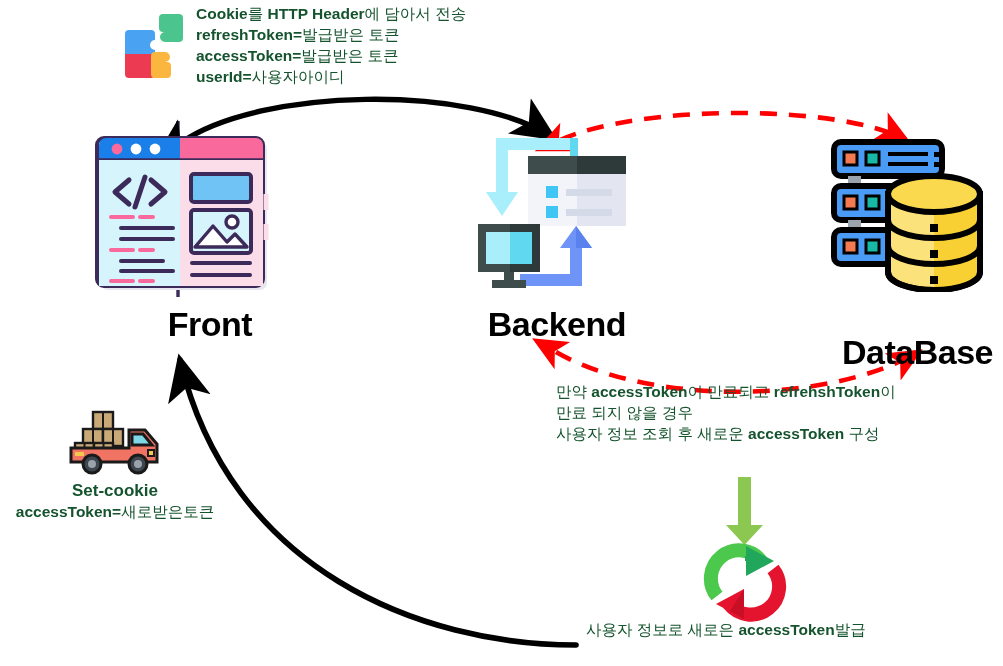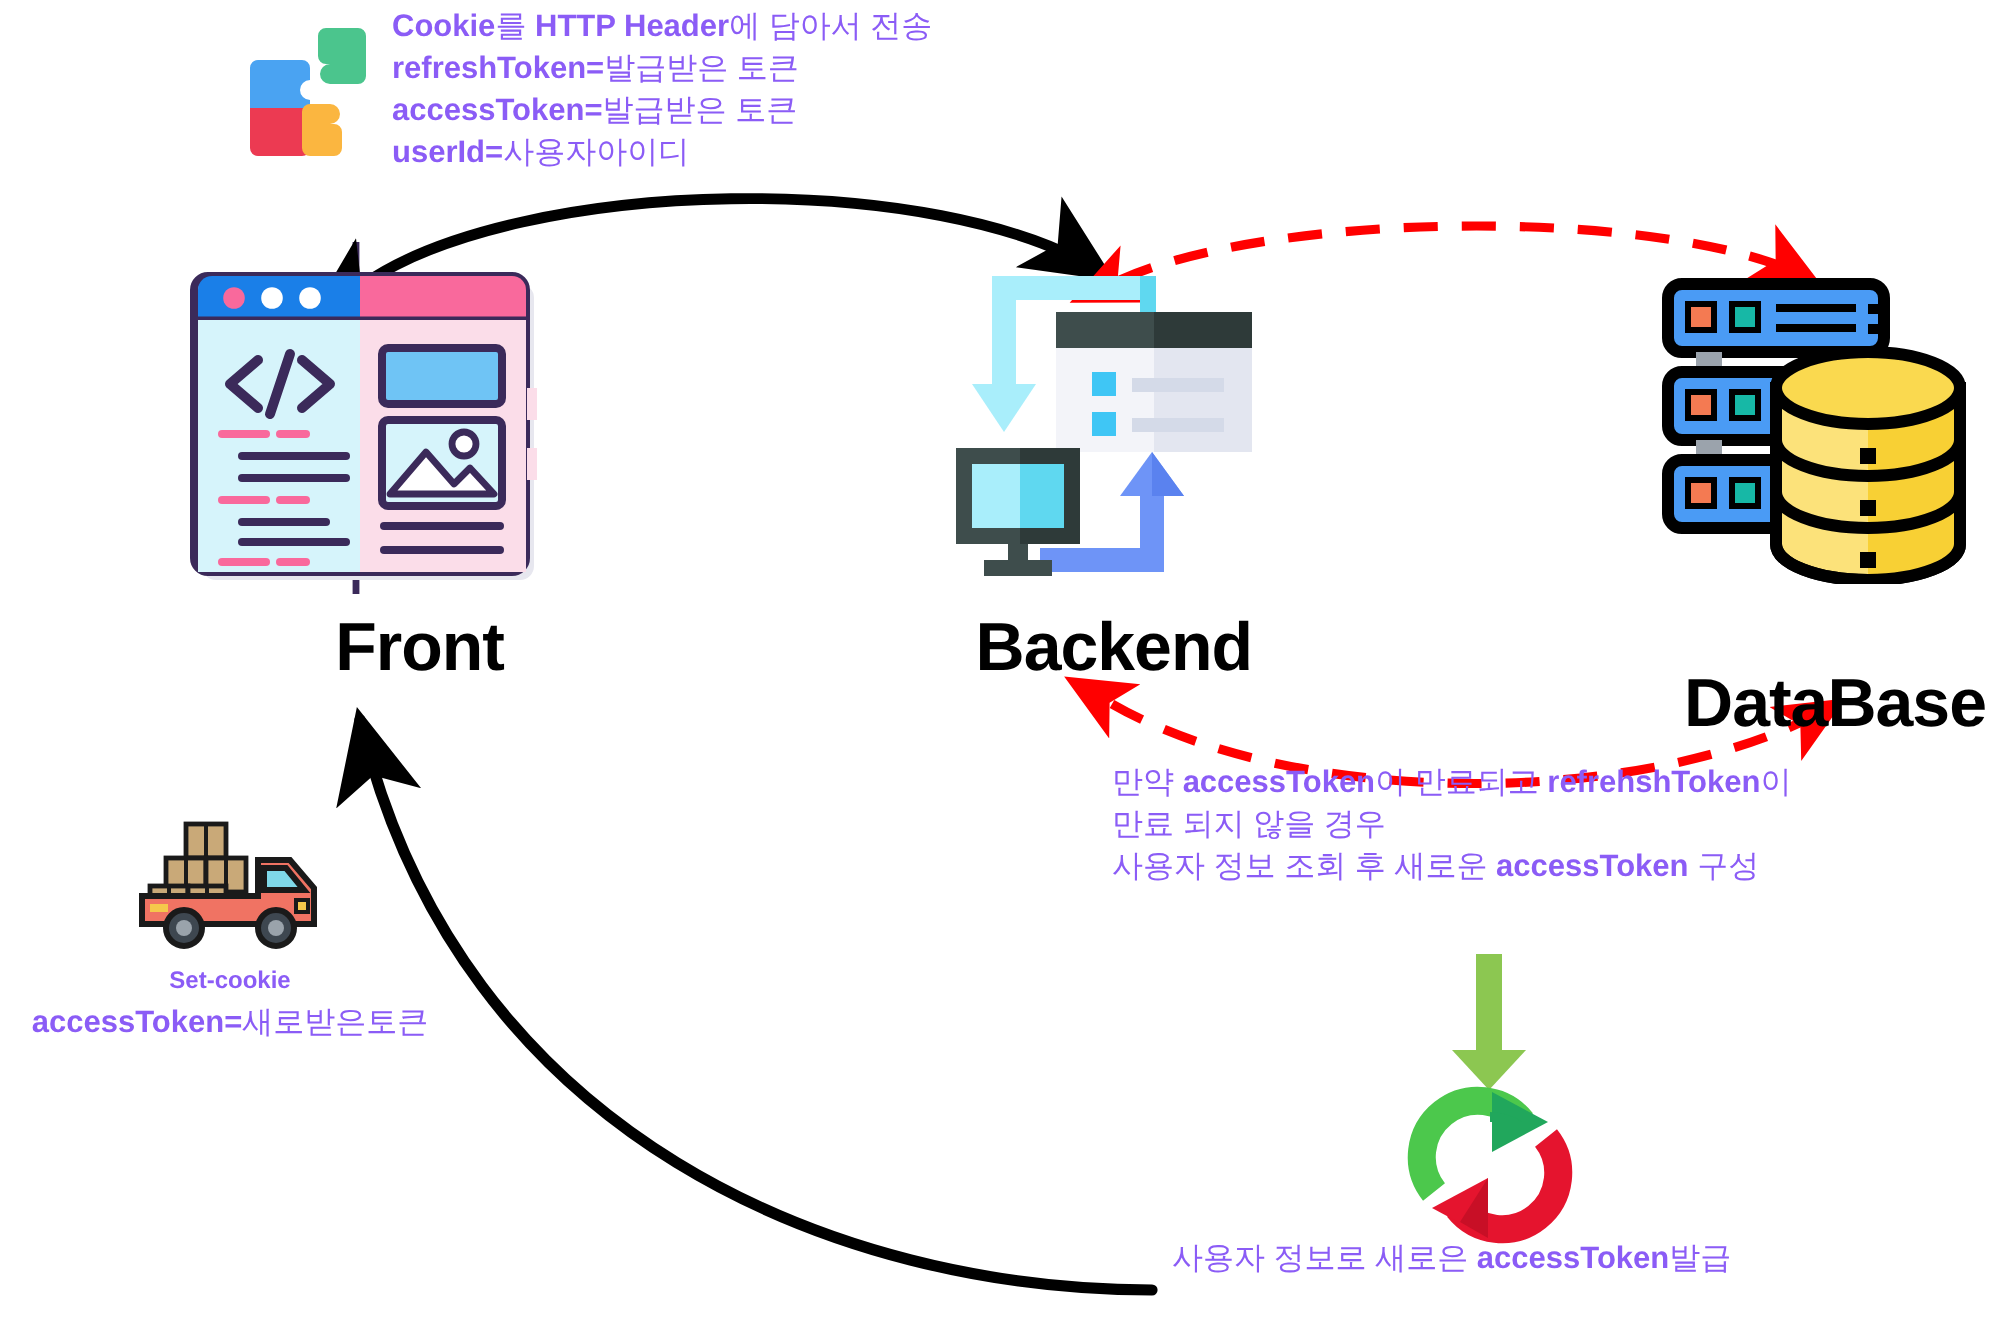--- a/index.html
+++ b/index.html
@@ -33,21 +33,21 @@
     font-weight: 700;
     color: #000000;
     letter-spacing: -0.5px;
     white-space: nowrap;
     text-align: right;
   }
   .text-block {
     position: absolute;
     font-size: 15.5px;
     line-height: 21px;
-    color: #8b5cf6;
+    color: #14532d;
     white-space: nowrap;
   }
   .text-block .b { font-weight: 700; }
   .text-block .n { font-weight: 400; }
   .caption-center { text-align: center; }
 </style>
 </head>
 <body>
 
 <div id="stage">
@@ -252,21 +252,21 @@
       <rect x="9" y="48" width="9" height="4" fill="#F5C84B"></rect>
       <rect x="82" y="46" width="6" height="6" fill="#F5C84B" stroke="#1A1A1A" stroke-width="2"></rect>
       <circle cx="26" cy="60" r="9" fill="#3E4750" stroke="#1A1A1A" stroke-width="3"></circle>
       <circle cx="26" cy="60" r="4" fill="#9AA3AB"></circle>
       <circle cx="72" cy="60" r="9" fill="#3E4750" stroke="#1A1A1A" stroke-width="3"></circle>
       <circle cx="72" cy="60" r="4" fill="#9AA3AB"></circle>
     </svg>
   </div>
 
   <div class="text-block caption-center" style="left:0px; top:480px; width:230px;">
-    <div class="b" style="font-size:12px;">Set-cookie</div>
+    <div class="b" style="font-size:17px;">Set-cookie</div>
     <div>
       <span class="b">accessToken=</span><span class="n">새로받은토큰</span>
     </div>
   </div>
 
   <div class="icon-box" style="left:700px; top:542px; width:90px; height:80px;">
     <svg viewBox="0 0 90 80" width="90" height="80">
 
       <path d="M17,54 A28,28 0 0 1 61,19" fill="none" stroke="#4CC84C" stroke-width="14" stroke-linecap="butt"></path>
       <path d="M46,4 L46,34 L74,19 Z" fill="#21A75C"></path>

